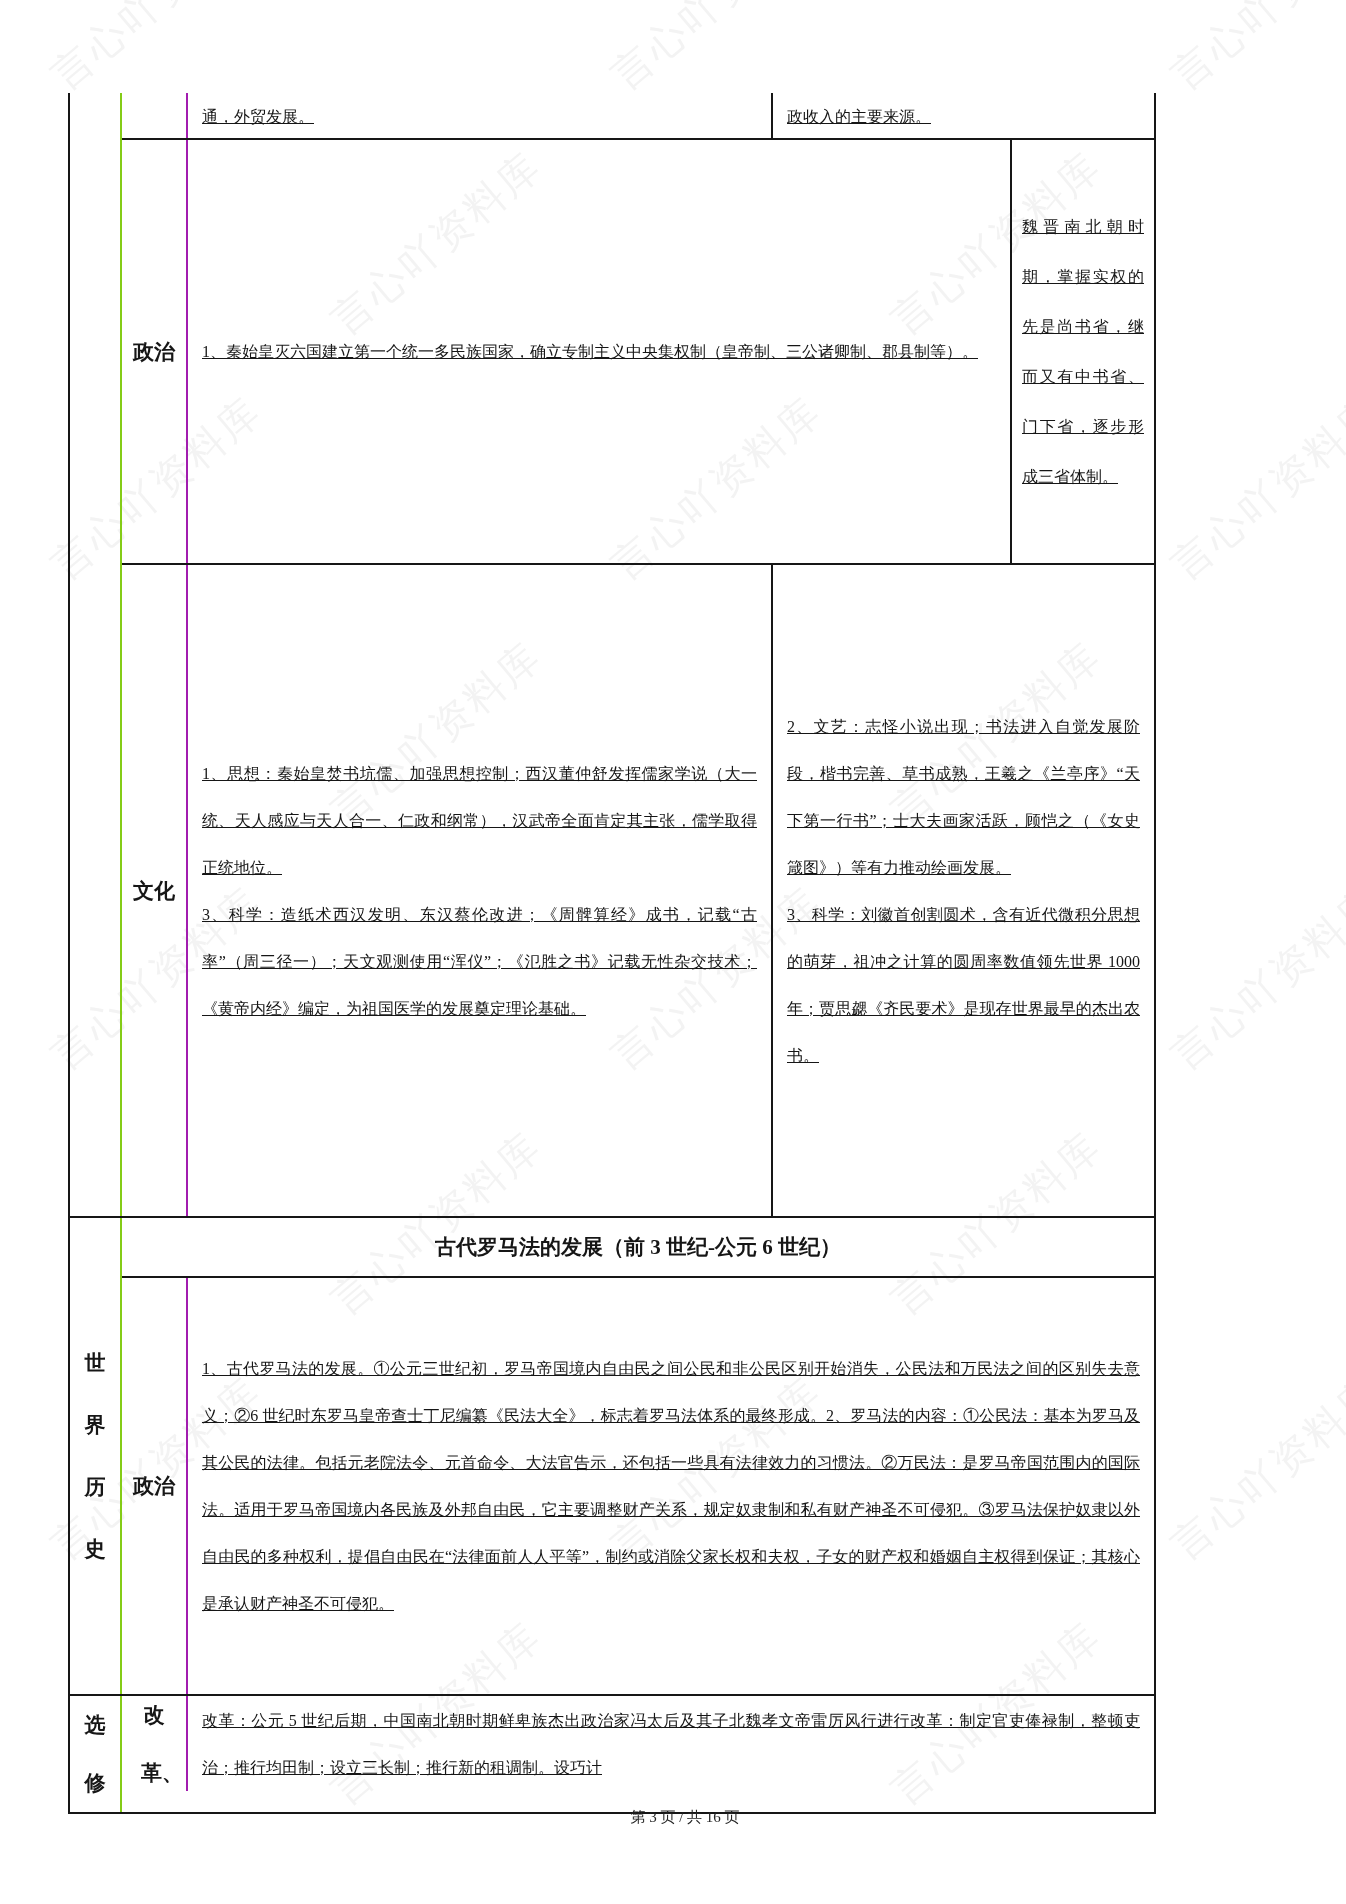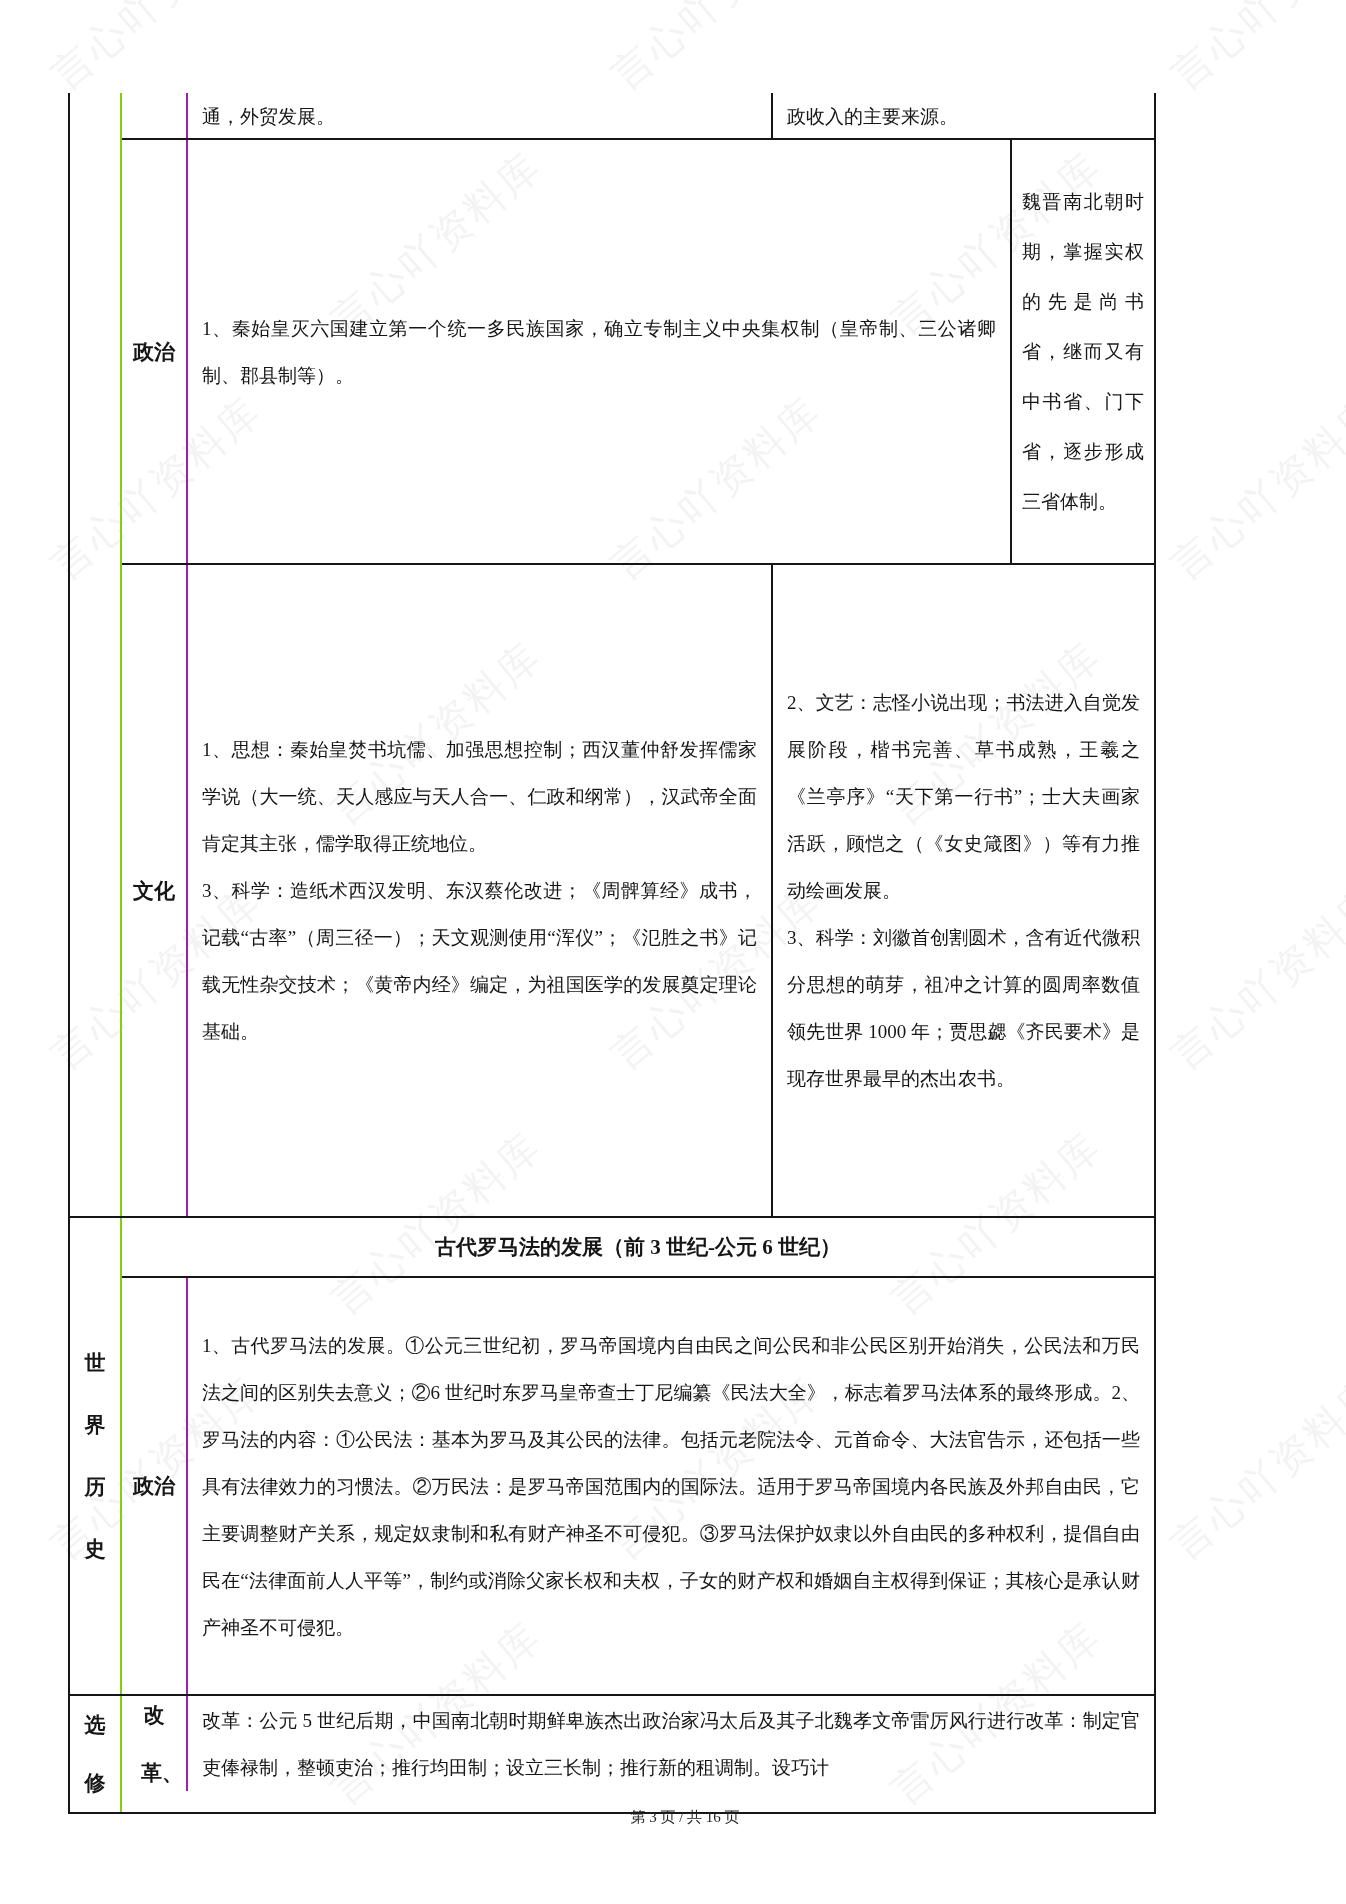--- a/index.html
+++ b/index.html
@@ -30,21 +30,21 @@
   .trow { display:flex; }
   .trow.bline { border-bottom:2px solid #161616; }
   .c2 {
     width:66px; flex:0 0 66px; border-right:2px solid #a21caf;
     display:flex; align-items:center; justify-content:center;
   }
   .cmain { flex:1 1 auto; min-width:0; display:flex; }
   .cell { padding:0 14px; min-width:0; }
   .cell-a { border-right:2px solid #161616; }
   .vcenter { display:flex; flex-direction:column; justify-content:center; }
-  p.txt { margin:0; font-size:19px; line-height:47px; text-align:justify; }
+  p.txt { margin:0; font-size:16px; line-height:47px; text-align:justify;text-decoration:underline; }
   .label { font-weight:bold; font-size:21px; line-height:30px; text-align:center; }
   .vlabel { font-weight:bold; font-size:21px; width:23px; line-height:62px; text-align:center; margin:0 auto; word-break:break-all; }
   .side-cell p.txt { line-height:50px; text-align:justify; }
   .hdr {
     flex:1; display:flex; align-items:center; justify-content:center;
     font-weight:bold; font-size:21px;
   }
   .footer {
     position:absolute; top:1808px; left:12px; width:100%; text-align:center;
     font-size:15px; z-index:1; color:#222;

